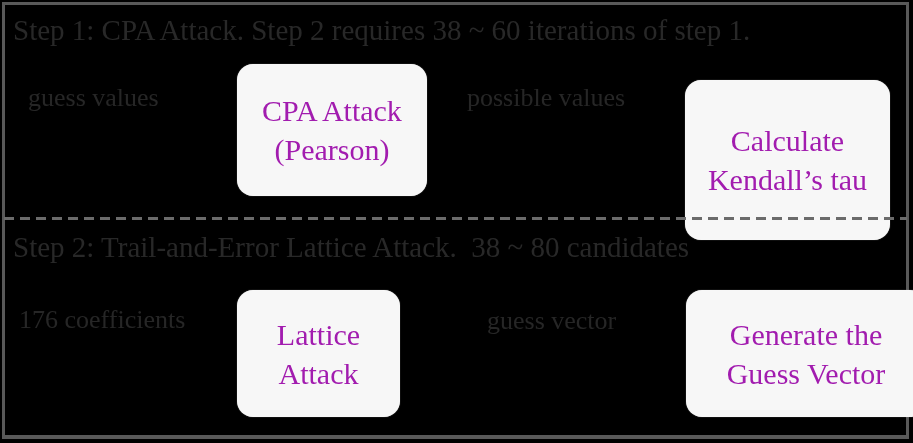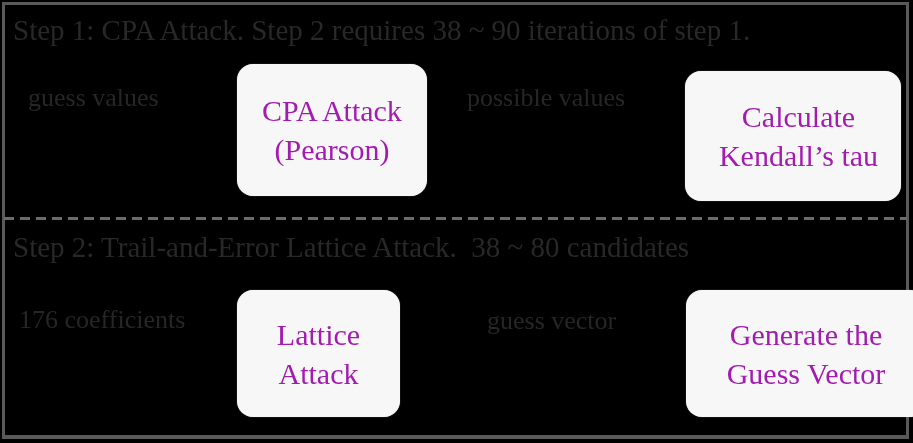--- a/index.html
+++ b/index.html
@@ -60,36 +60,36 @@
     height: 3px;
     background: repeating-linear-gradient(90deg,
       #6b6b6b 0px, #6b6b6b 10px,
       transparent 10px, transparent 16px);
   }
   
   .t1 { left: 13px; top: 14px; }
   .lbl-guess-values { left: 28px; top: 84px; }
   .box-cpa { left: 237px; top: 64px; width: 190px; height: 132px; }
   .lbl-possible-values { left: 452px; top: 84px; margin-left: 15px; }
-  .box-kendall { left: 685px; top: 71px; width: 205px; height: 130px; padding-left: 11px; }
+  .box-kendall { left: 685px; top: 80px; width: 205px; height: 160px; }
   
   .t2 { left: 13px; top: 231px; }
   .lbl-coefficients { left: 19px; top: 306px; }
   .box-lattice { left: 237px; top: 290px; width: 163px; height: 127px; }
   .lbl-guess-vector { left: 487px; top: 307px; }
   .box-generate { left: 686px; top: 290px; width: 240px; height: 127px; }
 </style>
 </head>
 <body>
 
 <div class="canvas">
 
   <div class="frame"></div>
 
-  <div class="faint-title t1">Step 1: CPA Attack. Step 2 requires 38 ~ 90 iterations of step 1.</div>
+  <div class="faint-title t1">Step 1: CPA Attack. Step 2 requires 38 ~ 60 iterations of step 1.</div>
 
   <div class="faint-label lbl-guess-values">guess values</div>
 
   <div class="process-box box-cpa">CPA Attack
 (Pearson)</div>
 
   <div class="faint-label lbl-possible-values">possible values</div>
 
   <div class="process-box box-kendall">Calculate
 Kendall’s tau</div>

